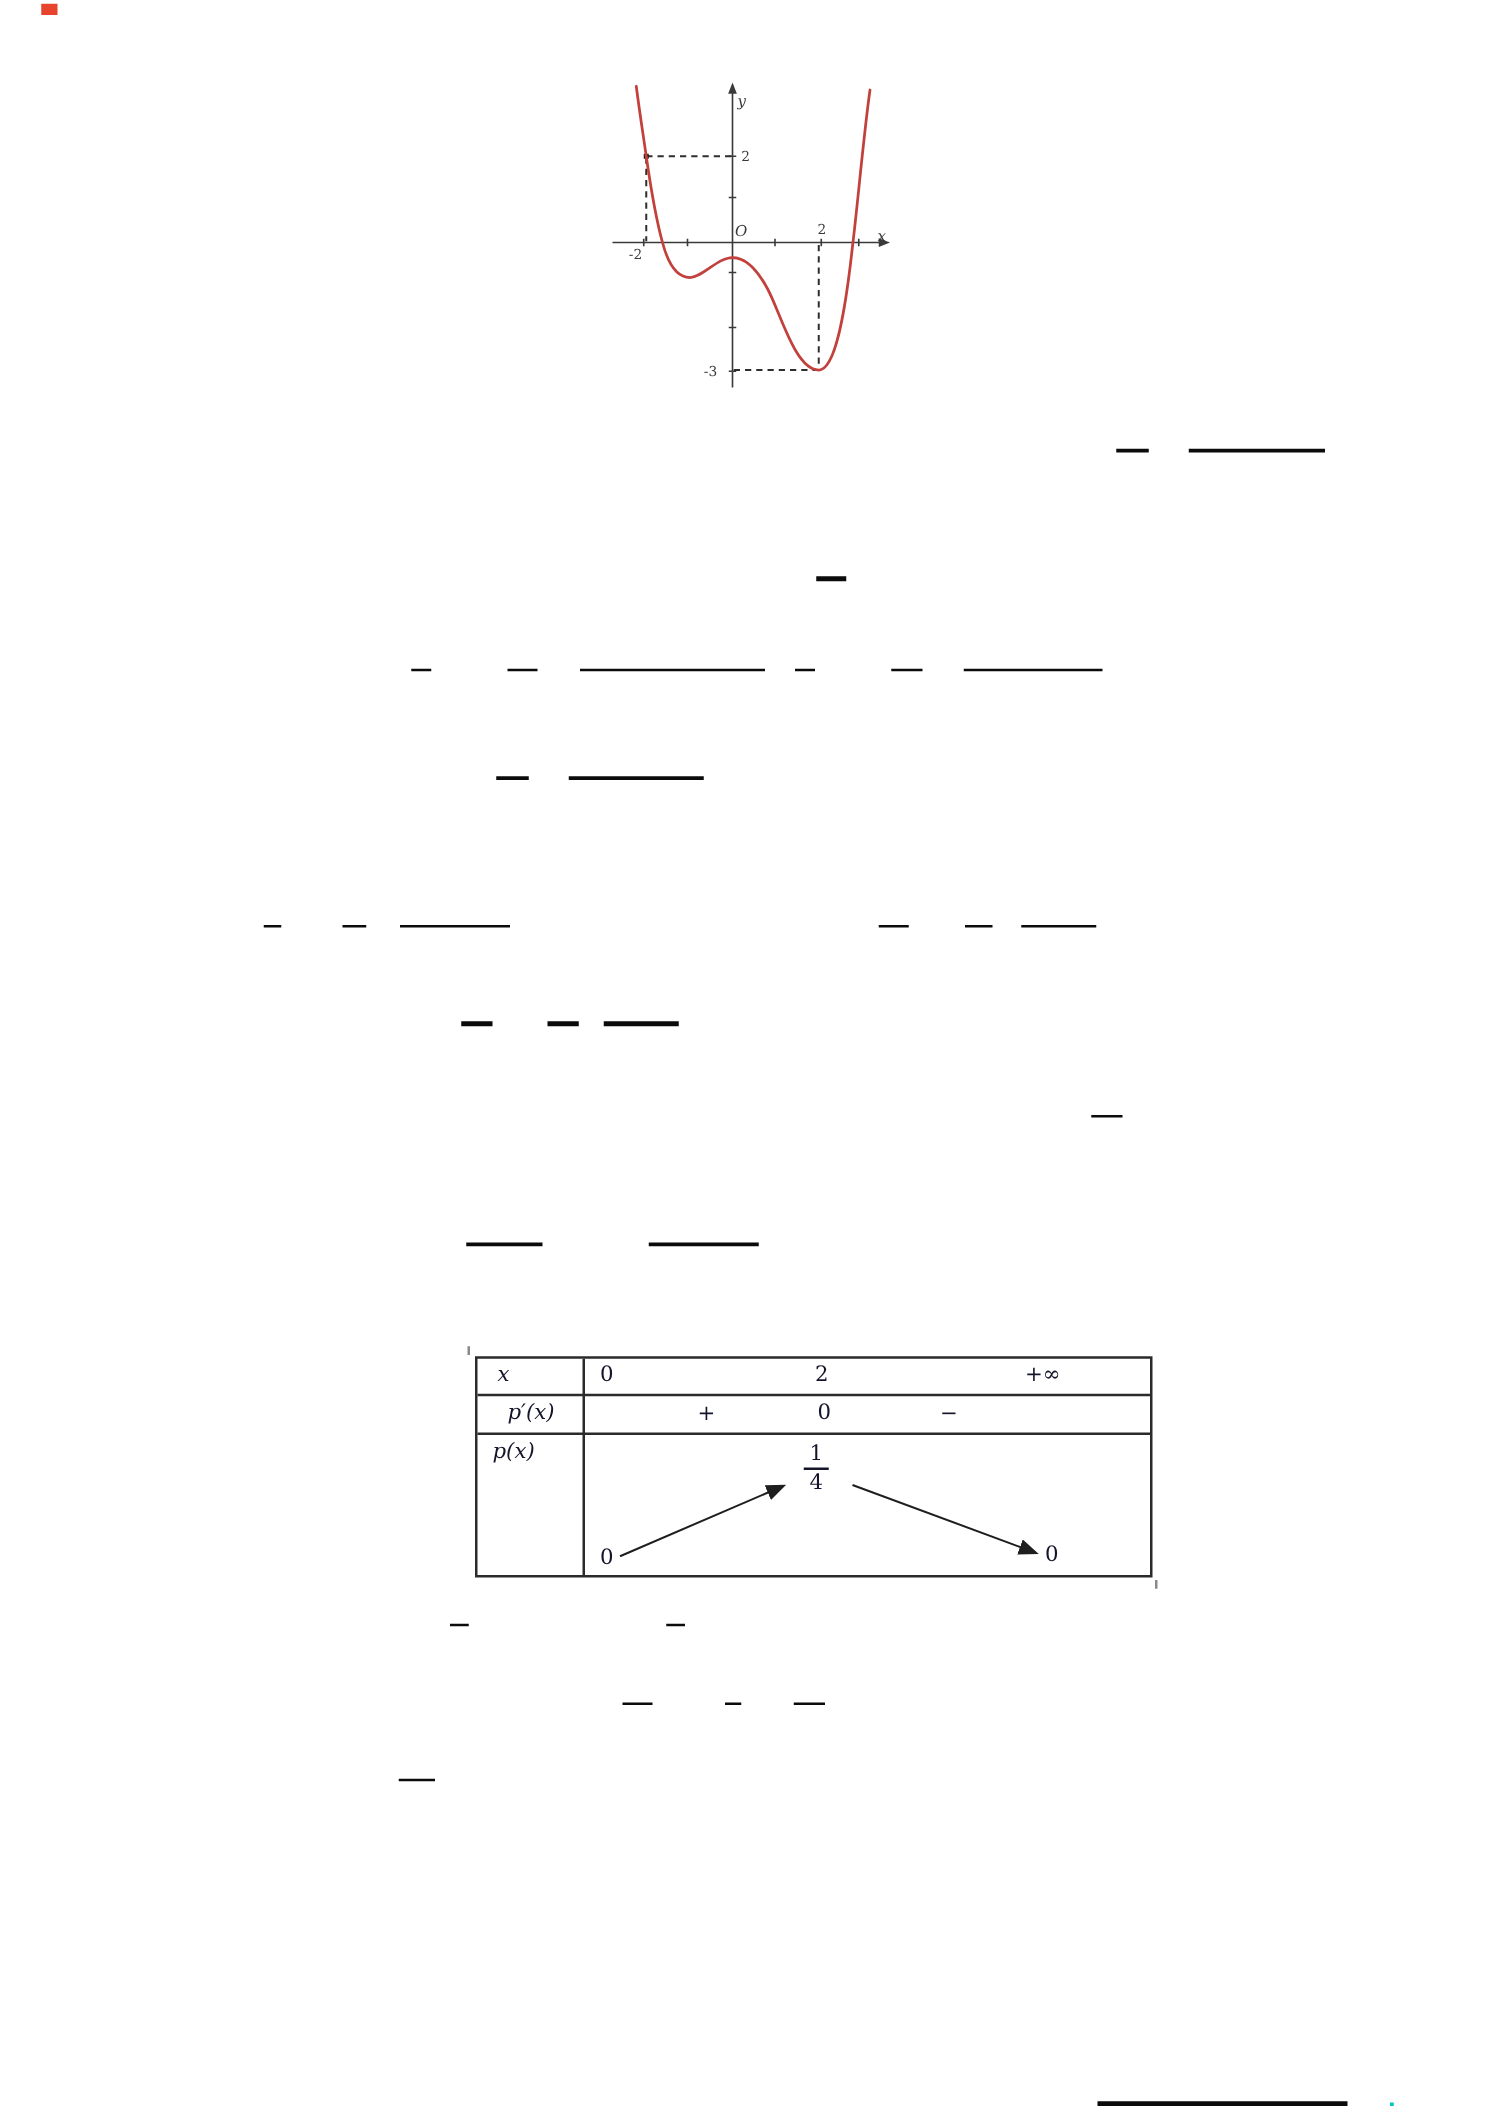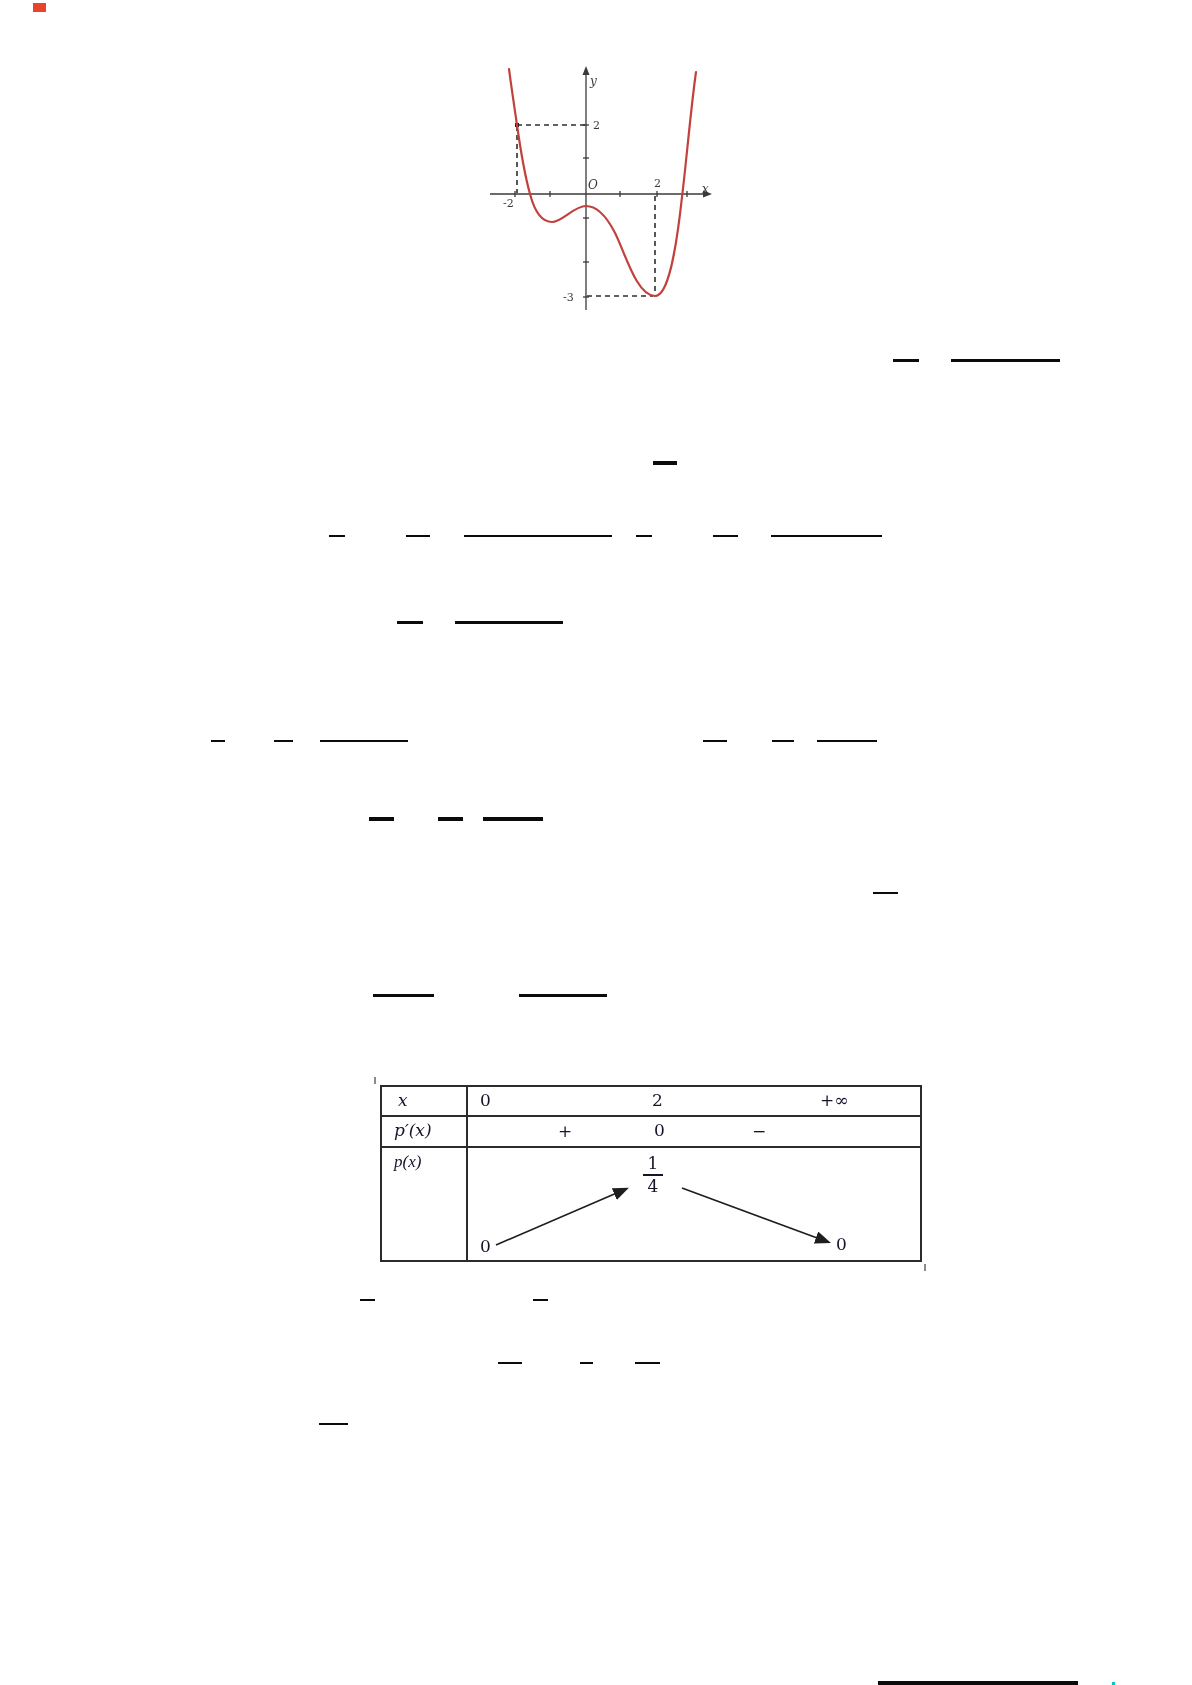--- a/index.html
+++ b/index.html
@@ -108,26 +108,26 @@
 
     <div class="vline" style="left:0;top:28px;width:100%;height:2px;"></div>
     <div class="vline" style="left:0;top:59px;width:100%;height:2px;"></div>
     <div class="vline" style="left:84px;top:0;width:2px;height:100%;"></div>
 
     <span class="cell-text math-it" style="left:16px;top:5px;">x</span>
     <span class="cell-text" style="left:98px;top:5px;">0</span>
     <span class="cell-text" style="left:270px;top:5px;">2</span>
     <span class="cell-text" style="left:438px;top:5px;">+∞</span>
 
-    <span class="cell-text math-it" style="left:12px;top:35px;">p′(x)</span>
+    <span class="cell-text math-it" style="left:24px;top:35px;">p′(x)</span>
     <span class="cell-text" style="left:176px;top:36px;">+</span>
     <span class="cell-text" style="left:272px;top:35px;">0</span>
     <span class="cell-text" style="left:370px;top:36px;">−</span>
 
-    <span class="cell-text math-it" style="left:12px;top:66px;font-family:Liberation Serif, serif;">p(x)</span>
+    <span class="cell-text math-it" style="left:12px;top:66px;">p(x)</span>
     <span class="cell-text" style="left:98px;top:151px;">0</span>
     <div class="frac" style="left:261px;top:67px;width:20px;">
       <span class="num">1</span>
       <span class="fbar"></span>
       <span class="den">4</span>
     </div>
     <span class="cell-text" style="left:454px;top:149px;">0</span>
 
     <svg width="454" height="114" viewBox="0 0 454 114" style="position:absolute;left:86px;top:61px;">
       <defs>

